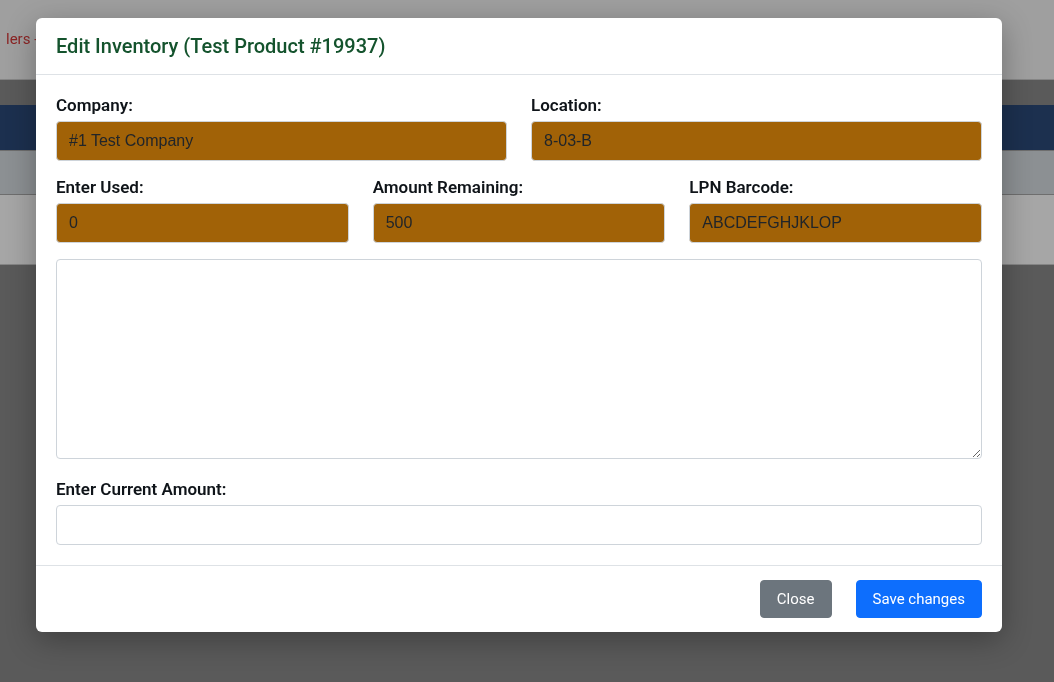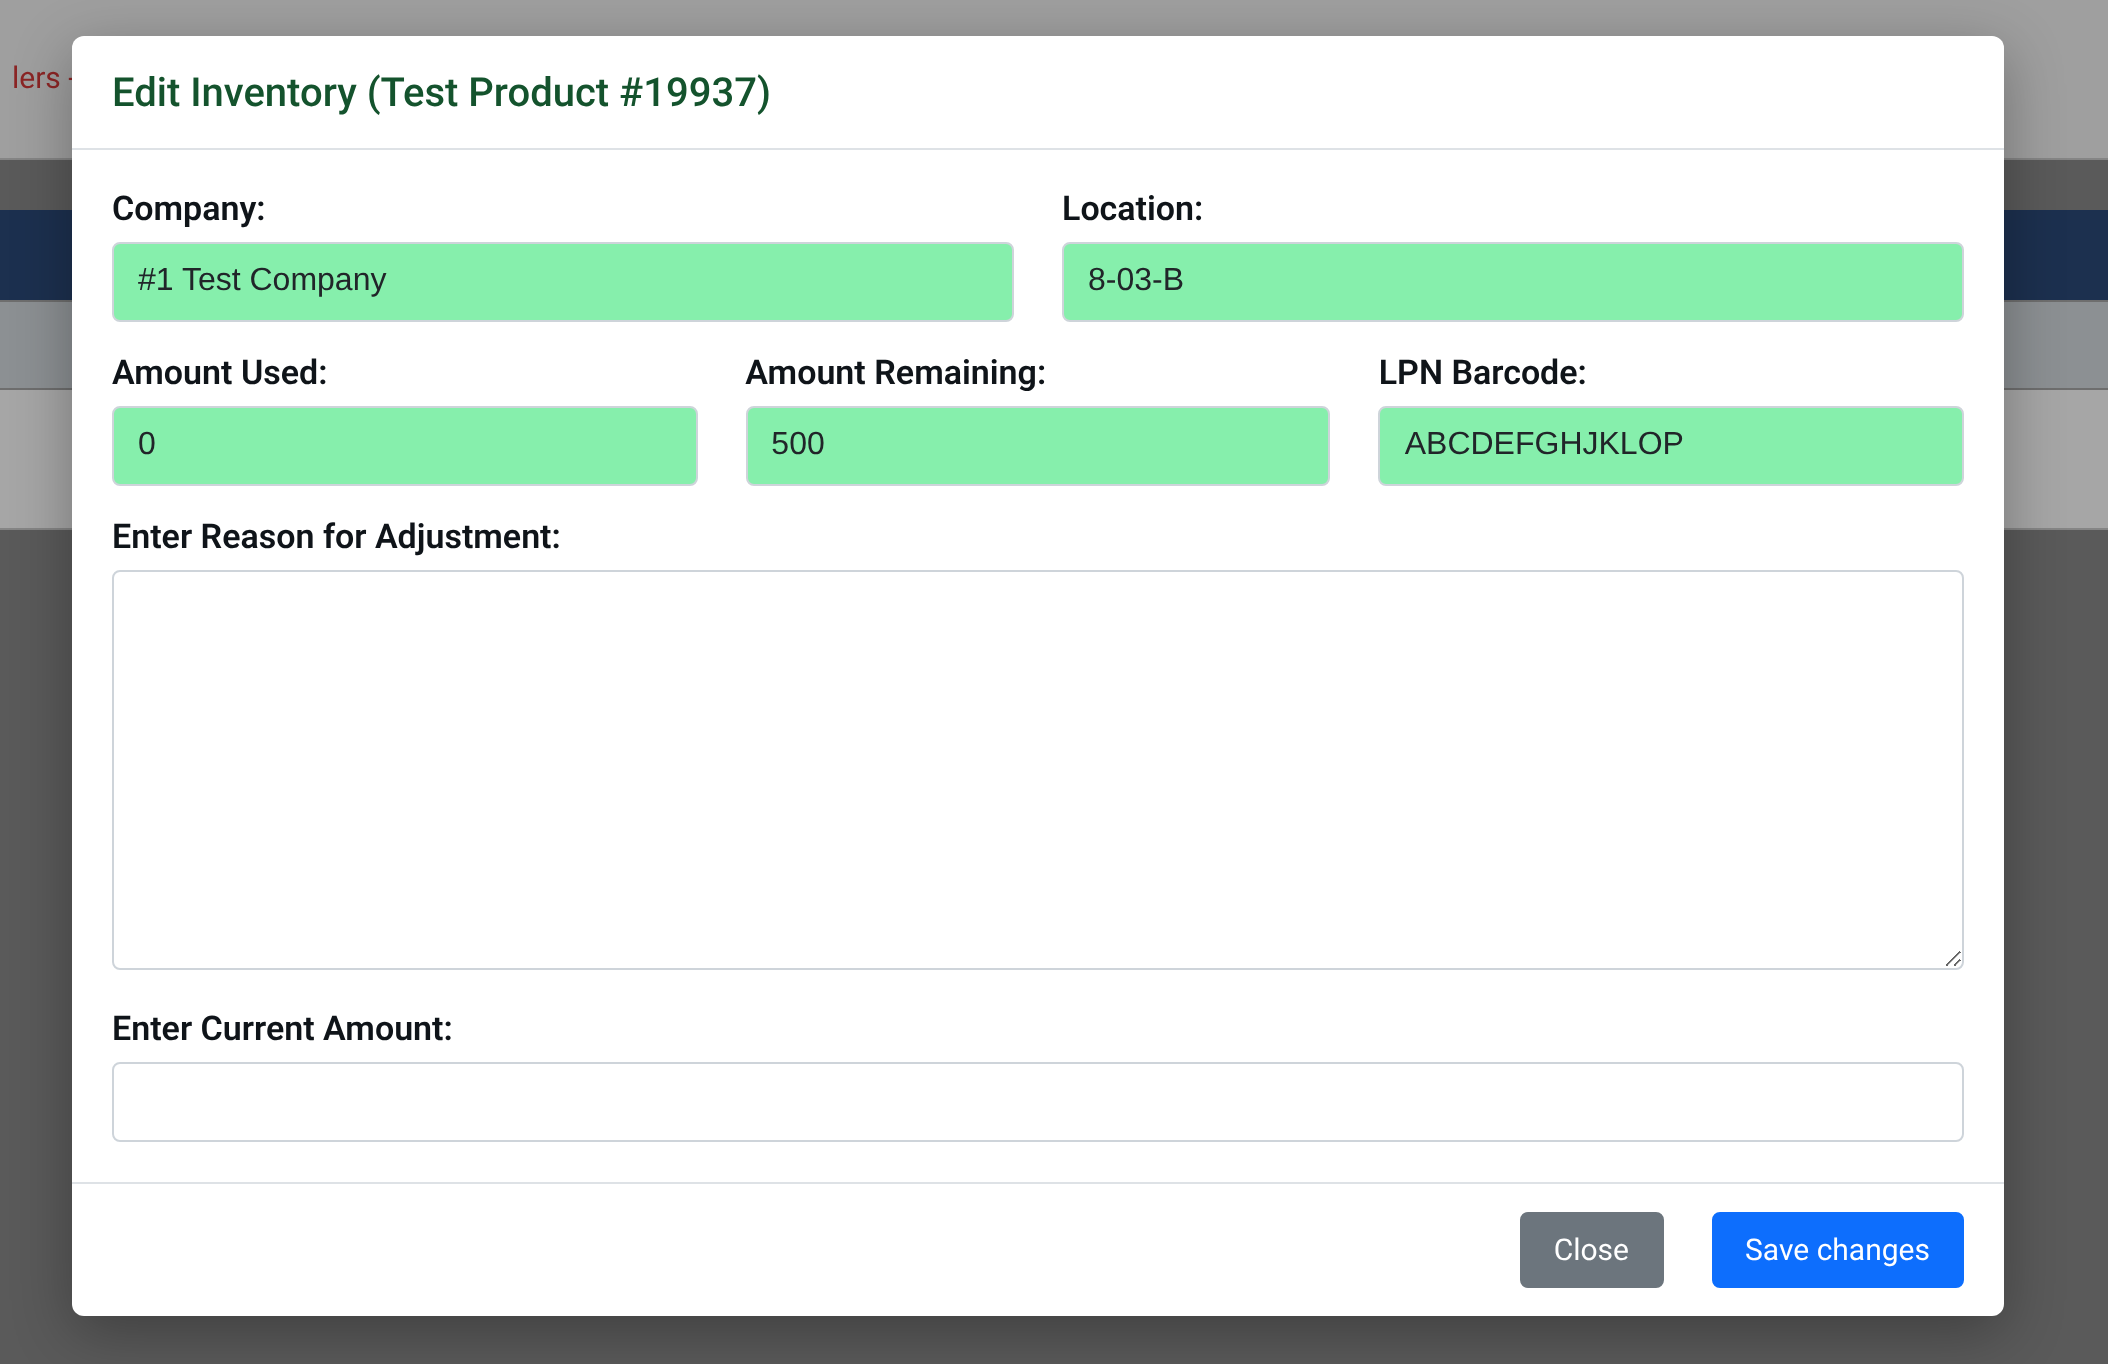--- a/index.html
+++ b/index.html
@@ -108,21 +108,21 @@
       font-weight: 600;
       font-size: 17px;
       color: #0f1419;
       margin-bottom: 6px;
     }
     .form-input {
       width: 100%;
       padding: 8px 12px;
       font-size: 16px;
       color: #212529;
-      background: #86efac;
+      background: #a16207;
       border: 1px solid #ced4da;
       border-radius: 4px;
       height: 40px;
     }
     .form-input.editable {
       background: #fff;
     }
     .form-textarea {
       width: 100%;
       padding: 8px 12px;
@@ -186,35 +186,34 @@
         <input class="form-input" readonly="" value="#1 Test Company" style="">
       </div>
       <div class="form-group">
         <label class="form-label">Location:</label>
         <input class="form-input" readonly="" value="8-03-B" style="">
       </div>
     </div>
 
     <div class="form-row">
       <div class="form-group">
-        <label class="form-label">Amount Used:</label>
+        <label class="form-label">Enter Used:</label>
         <input class="form-input" readonly="" value="0" style="">
       </div>
       <div class="form-group">
         <label class="form-label">Amount Remaining:</label>
         <input class="form-input" readonly="" value="500" style="">
       </div>
       <div class="form-group">
         <label class="form-label">LPN Barcode:</label>
         <input class="form-input" readonly="" value="ABCDEFGHJKLOP" style="">
       </div>
     </div>
 
     <div class="form-group full" style="margin-bottom:16px;">
-      <label class="form-label">Enter Reason for Adjustment:</label>
       <textarea class="form-textarea" value="" style=""></textarea>
     </div>
 
     <div class="form-group full">
       <label class="form-label">Enter Current Amount:</label>
       <input class="form-input editable" value="" style="">
     </div>
 
   </div>
   <div class="modal-footer">

